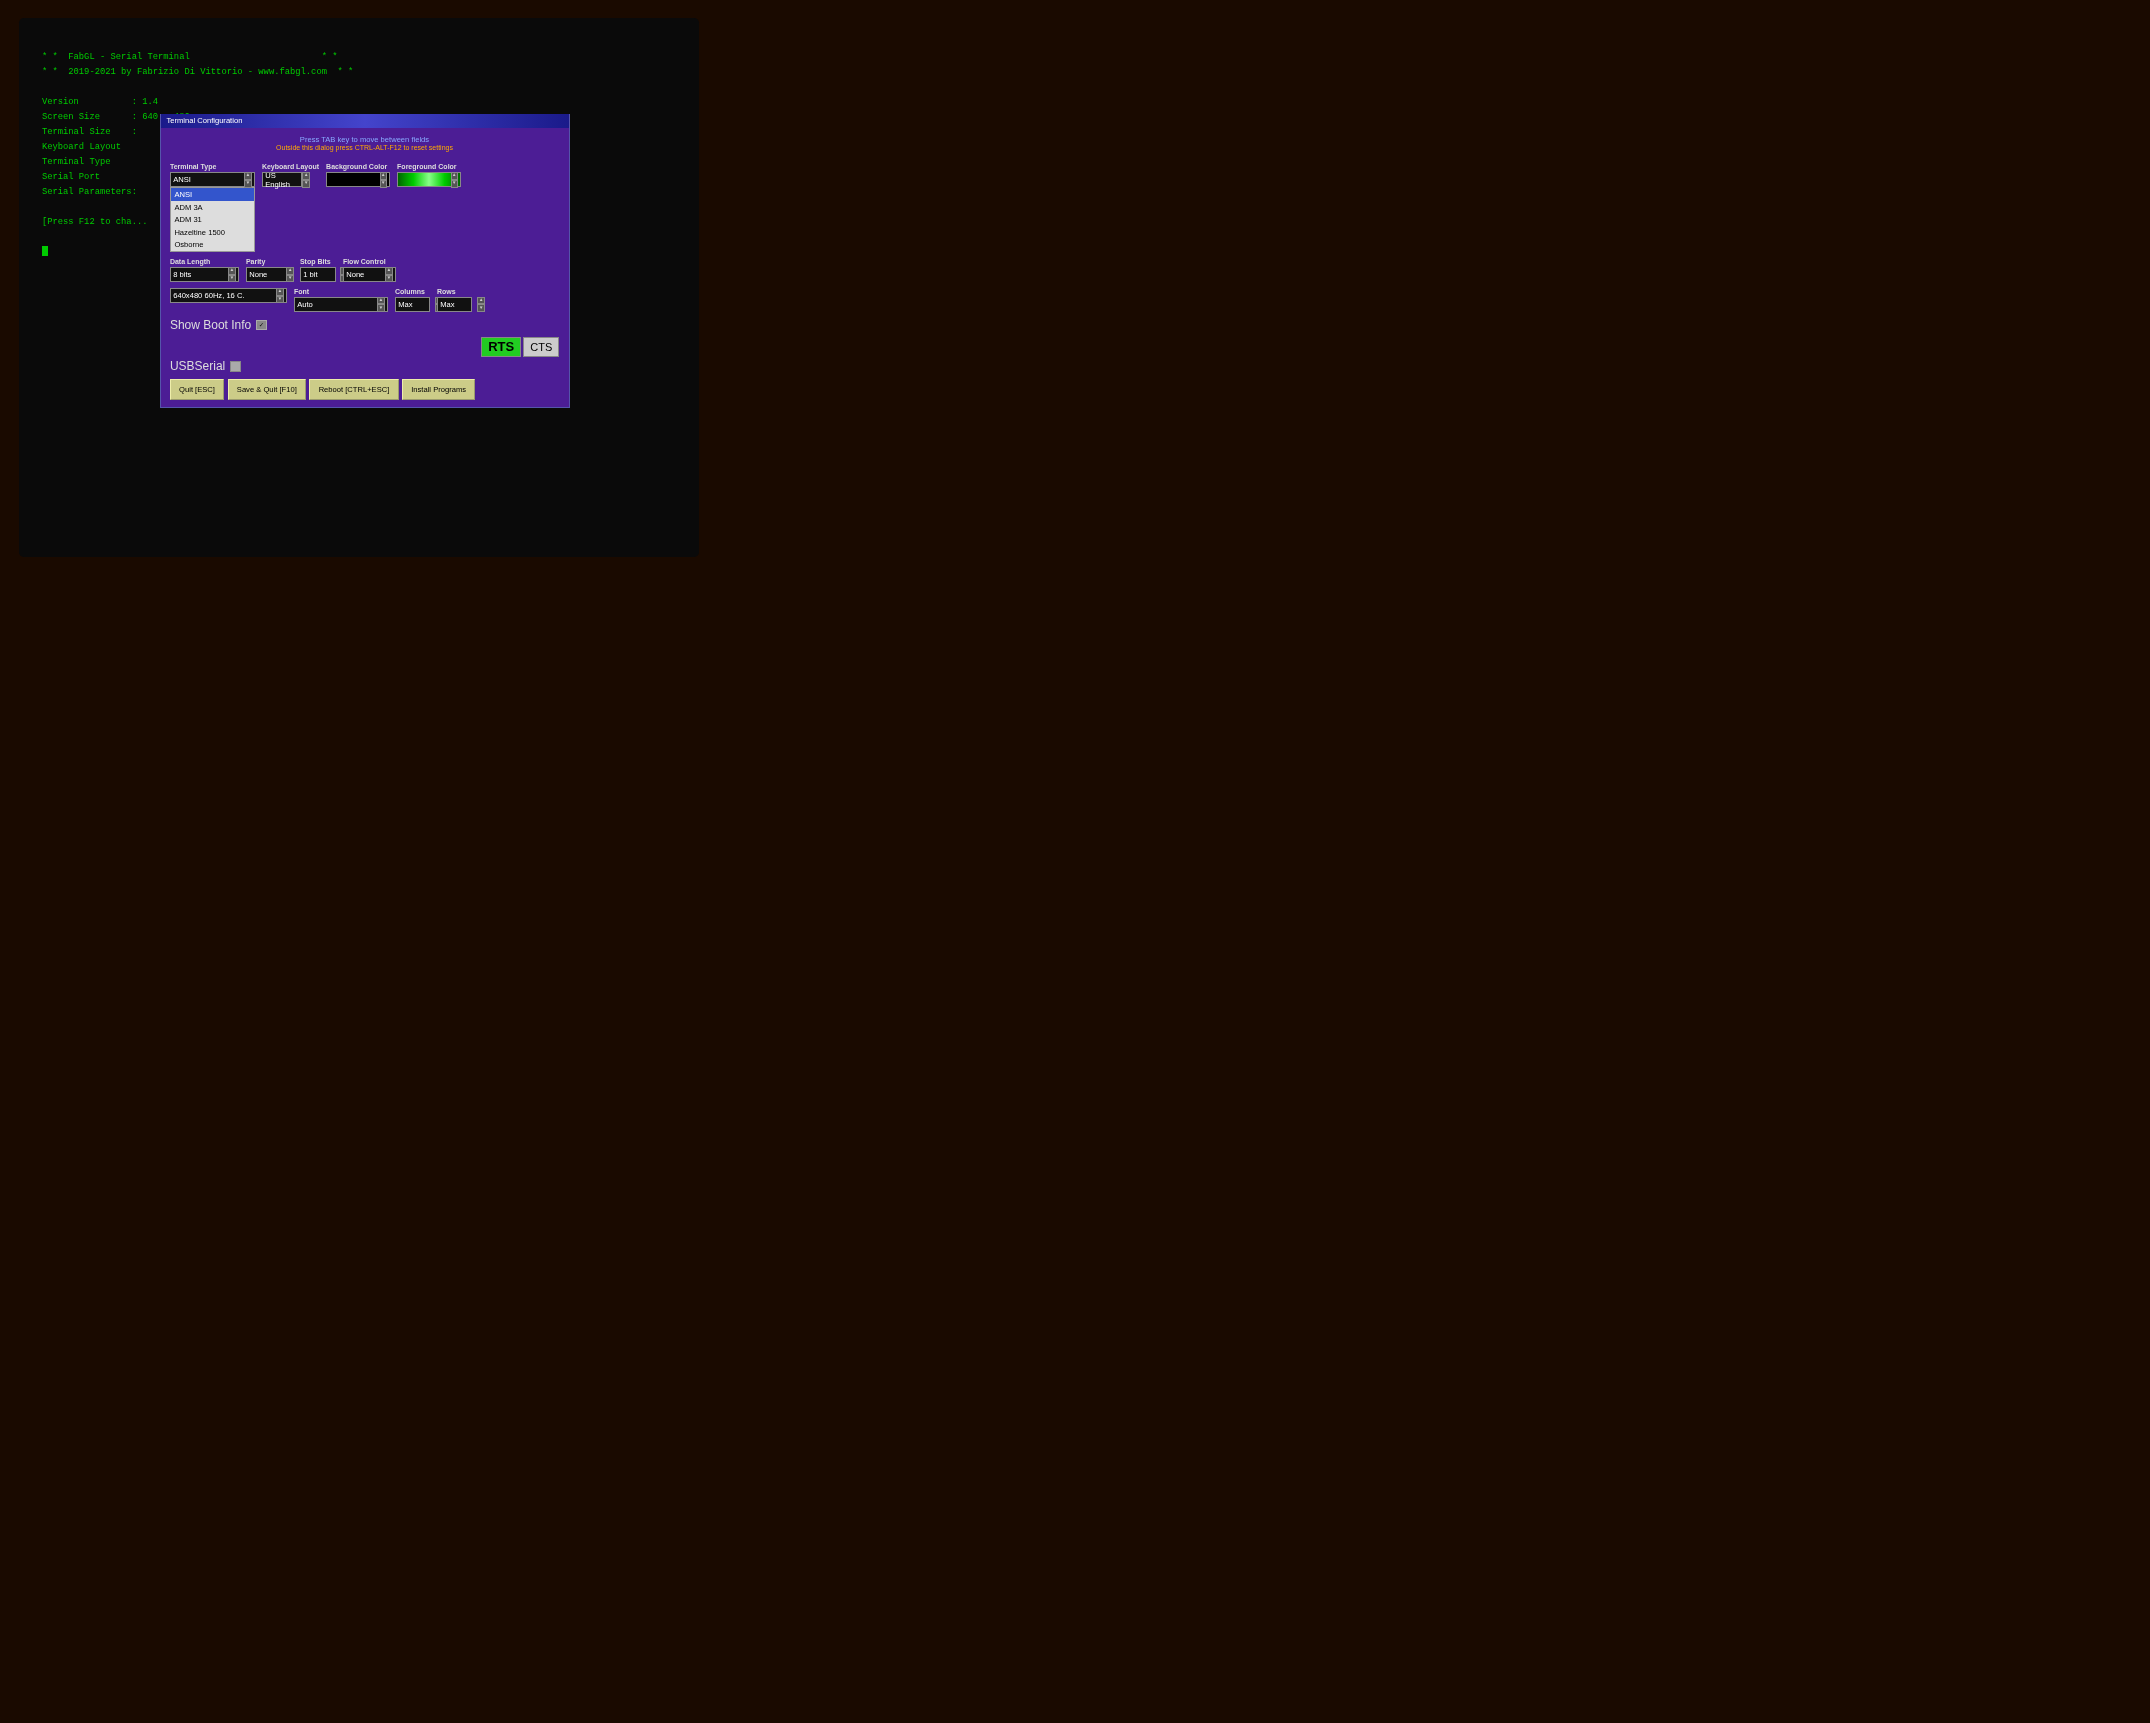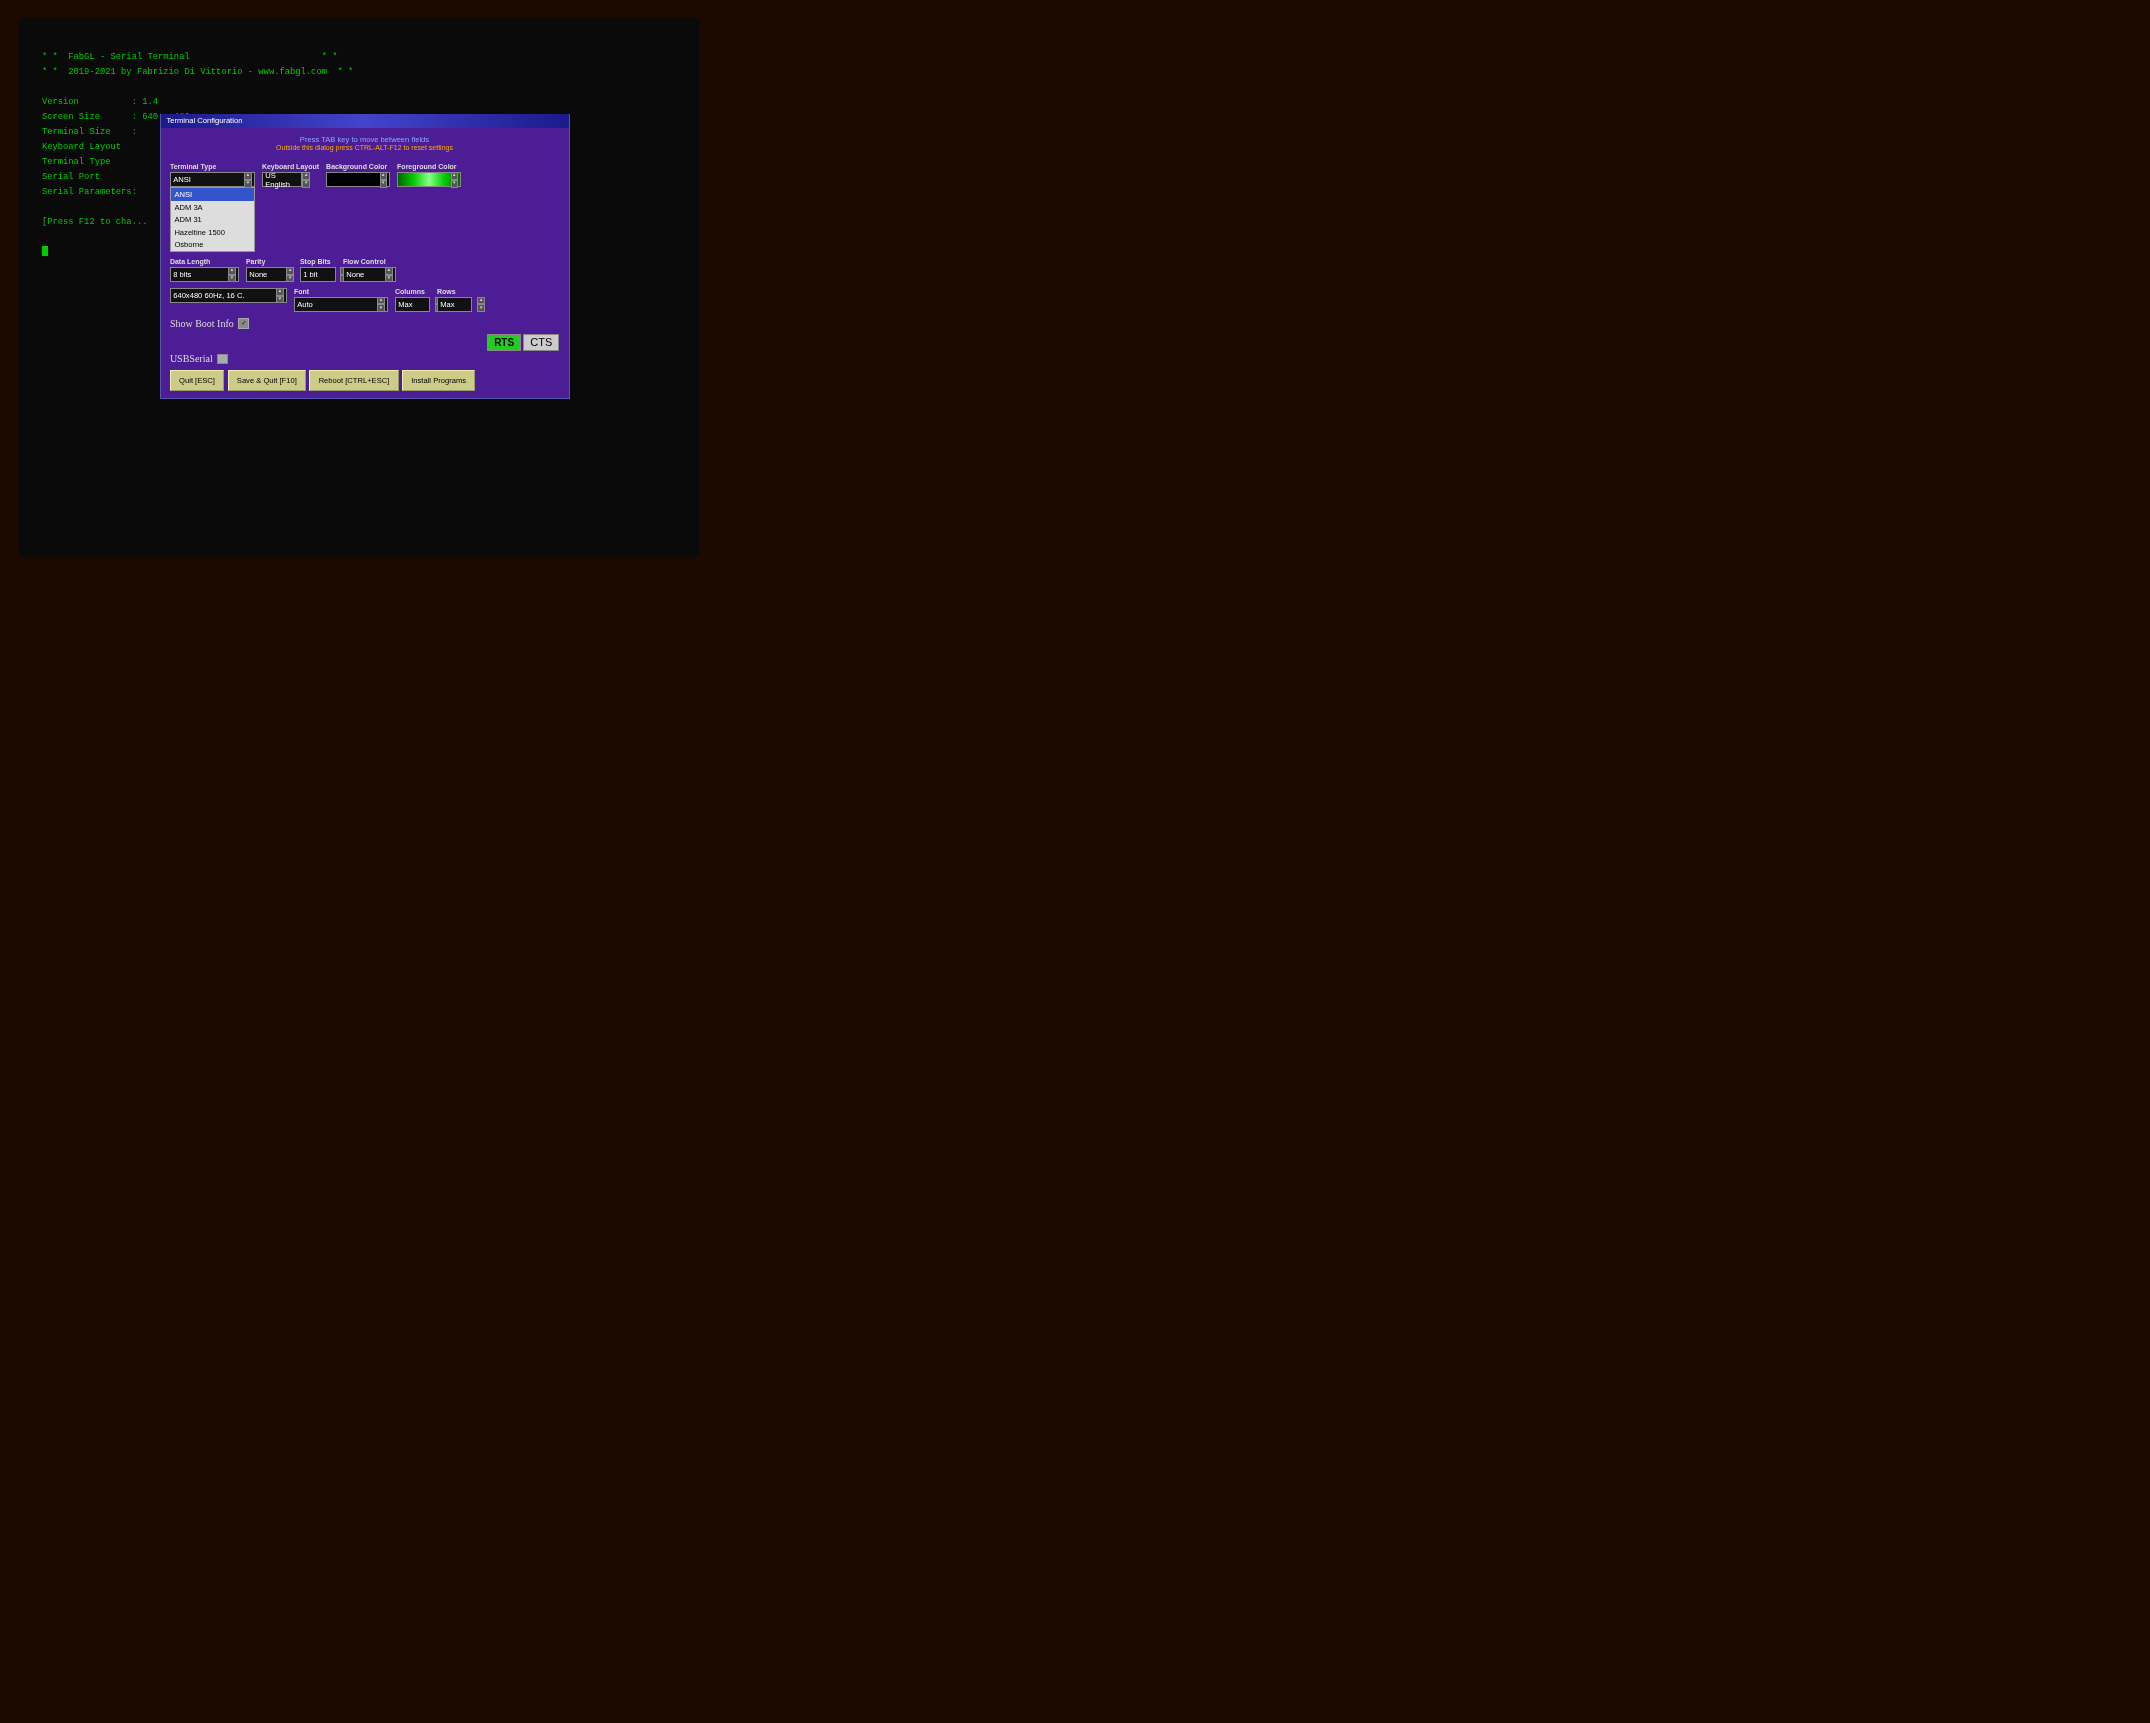--- a/index.html
+++ b/index.html
@@ -184,22 +184,22 @@
 
     
     .show-boot-row {
       display: flex;
       align-items: center;
       gap: 4.7px;
       margin: 4.7px 0;
     }
 
     .checkbox-label {
-      font-size: 10px;
-      font-family: Liberation Serif, serif;
+      font-size: 12px;
+      font-family: Liberation Sans, sans-serif;
       color: #ddd;
     }
 
     .checkbox-box {
       width: 10.6px;
       height: 10.6px;
       background: #888;
       border: 0.6px solid #aaa;
       display: flex;
       align-items: center;
@@ -221,21 +221,21 @@
       justify-content: flex-end;
       gap: 2.3px;
       margin: 2.3px 0;
     }
 
     .rts-button {
       background: #22cc22;
       color: #000;
       border: 0.6px solid #888;
       padding: 1.8px 5.9px;
-      font-size: 10px;
+      font-size: 13px;
       font-family: Arial, sans-serif;
       font-weight: bold;
       cursor: pointer;
     }
 
     .cts-button {
       background: #cccccc;
       color: #000;
       border: 0.6px solid #888;
       padding: 1.8px 5.9px;

